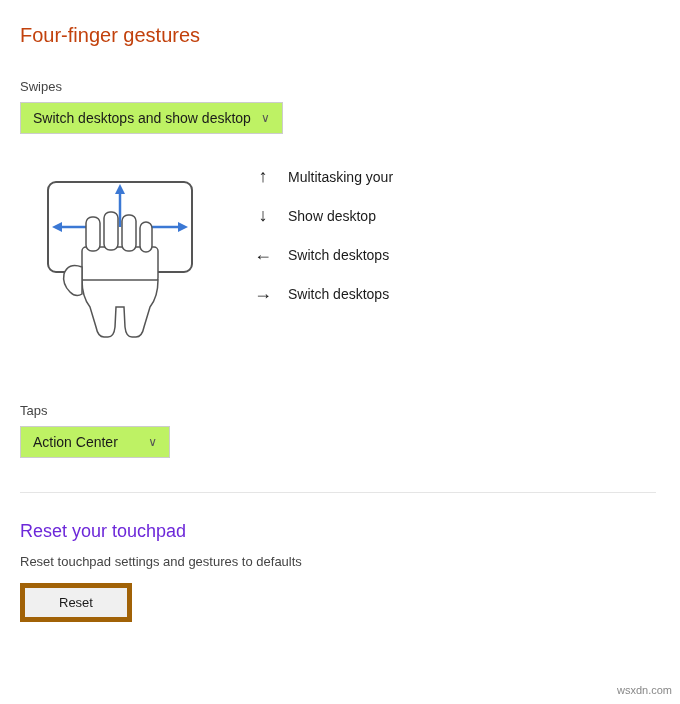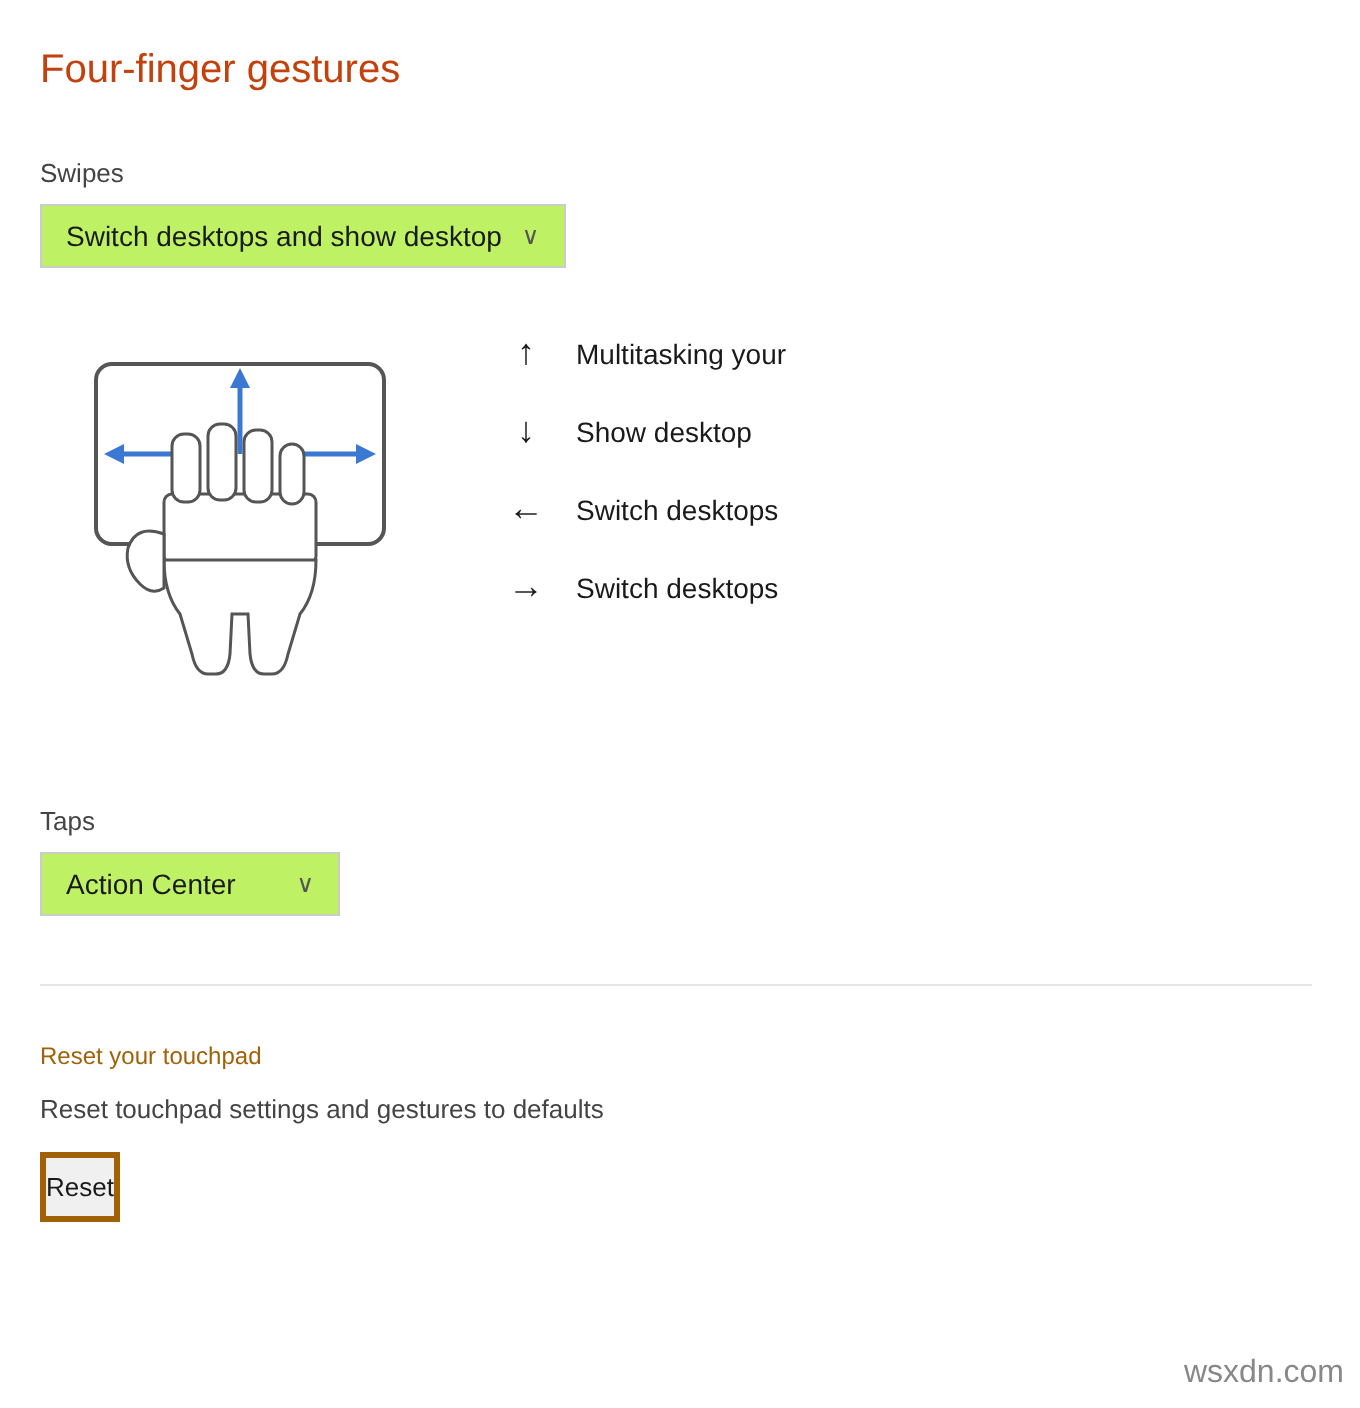--- a/index.html
+++ b/index.html
@@ -91,46 +91,46 @@
     .taps-dropdown {
       min-width: 150px;
     }
 
     .reset-section {
       border-top: 1px solid #e5e5e5;
       padding-top: 28px;
     }
 
     .reset-title {
-      font-size: 12px;
+      font-size: 18px;
       font-weight: 400;
       margin-bottom: 12px;
-      color: #a16207;
+      color: #6d28d9;
     }
 
     .reset-desc {
       font-size: 13px;
       color: #444;
       margin-bottom: 14px;
     }
 
     .reset-button {
-      padding: 7px 0;
+      padding: 7px 34px;
       background: #f0f0f0;
-      border: 3px solid #a16207;
+      border: 5px solid #a16207;
       cursor: pointer;
       font-size: 13px;
       color: #1a1a1a;
     }
 
     .watermark {
       position: fixed;
       bottom: 8px;
       right: 8px;
-      font-size: 16px;
+      font-size: 11px;
       color: #888;
     }
   </style>
 </head>
 <body>
 
 <h1 class="section-title">Four-finger gestures</h1>
 
 <div>
   <div class="subsection-label">Swipes</div>

